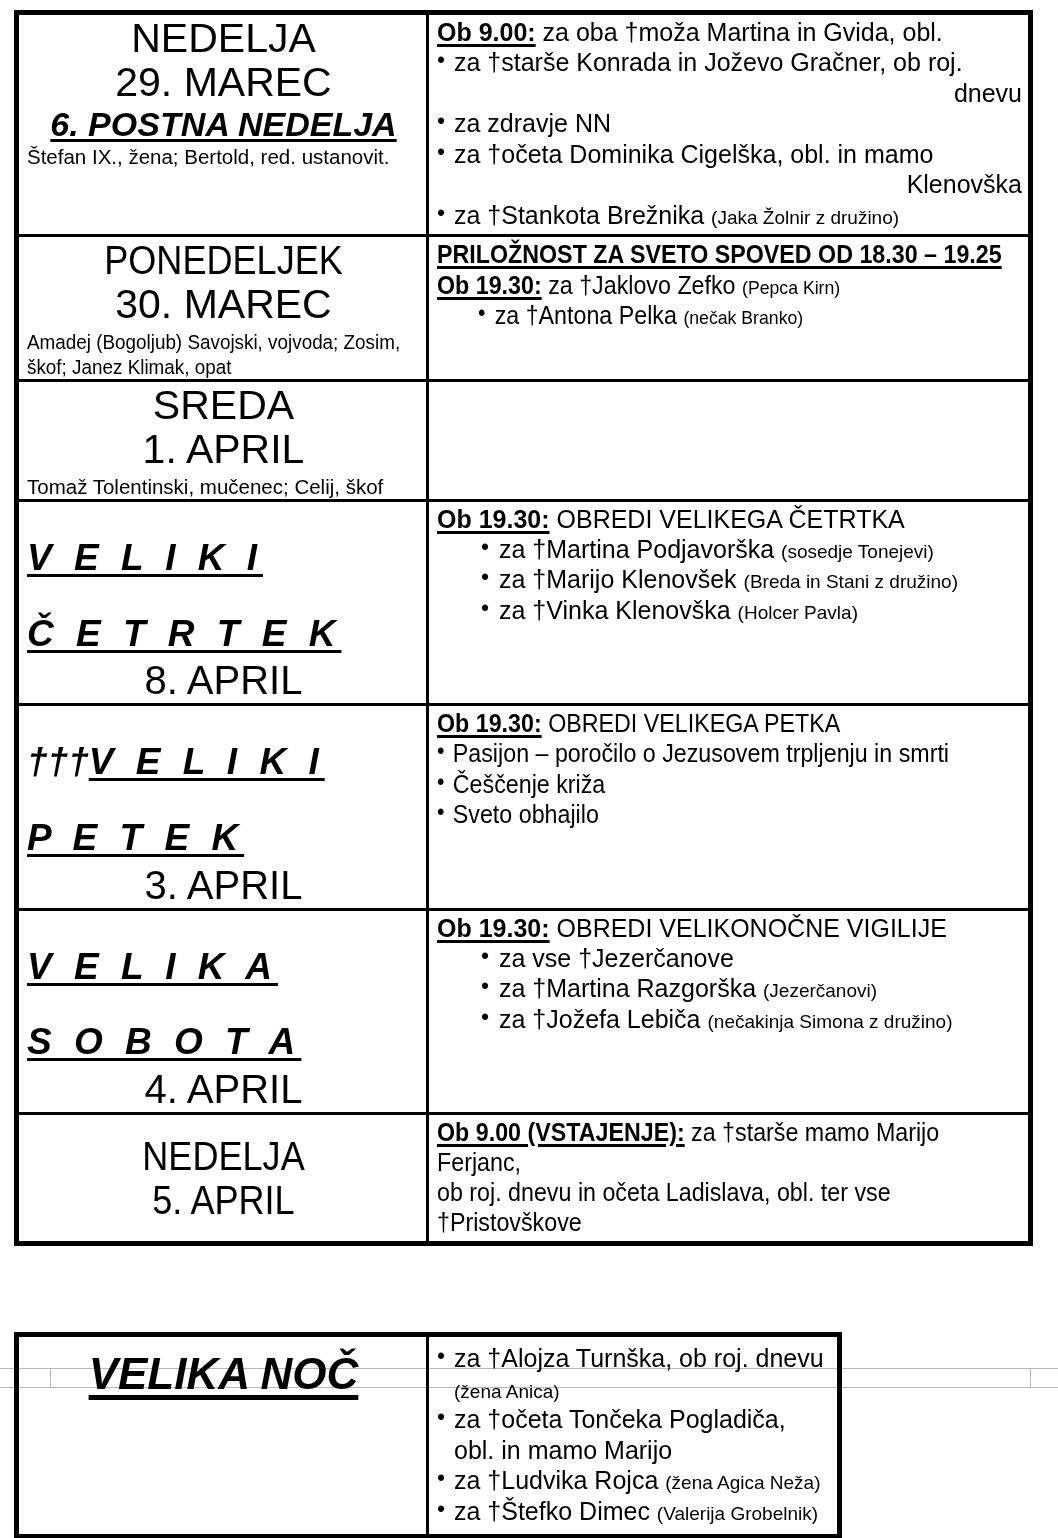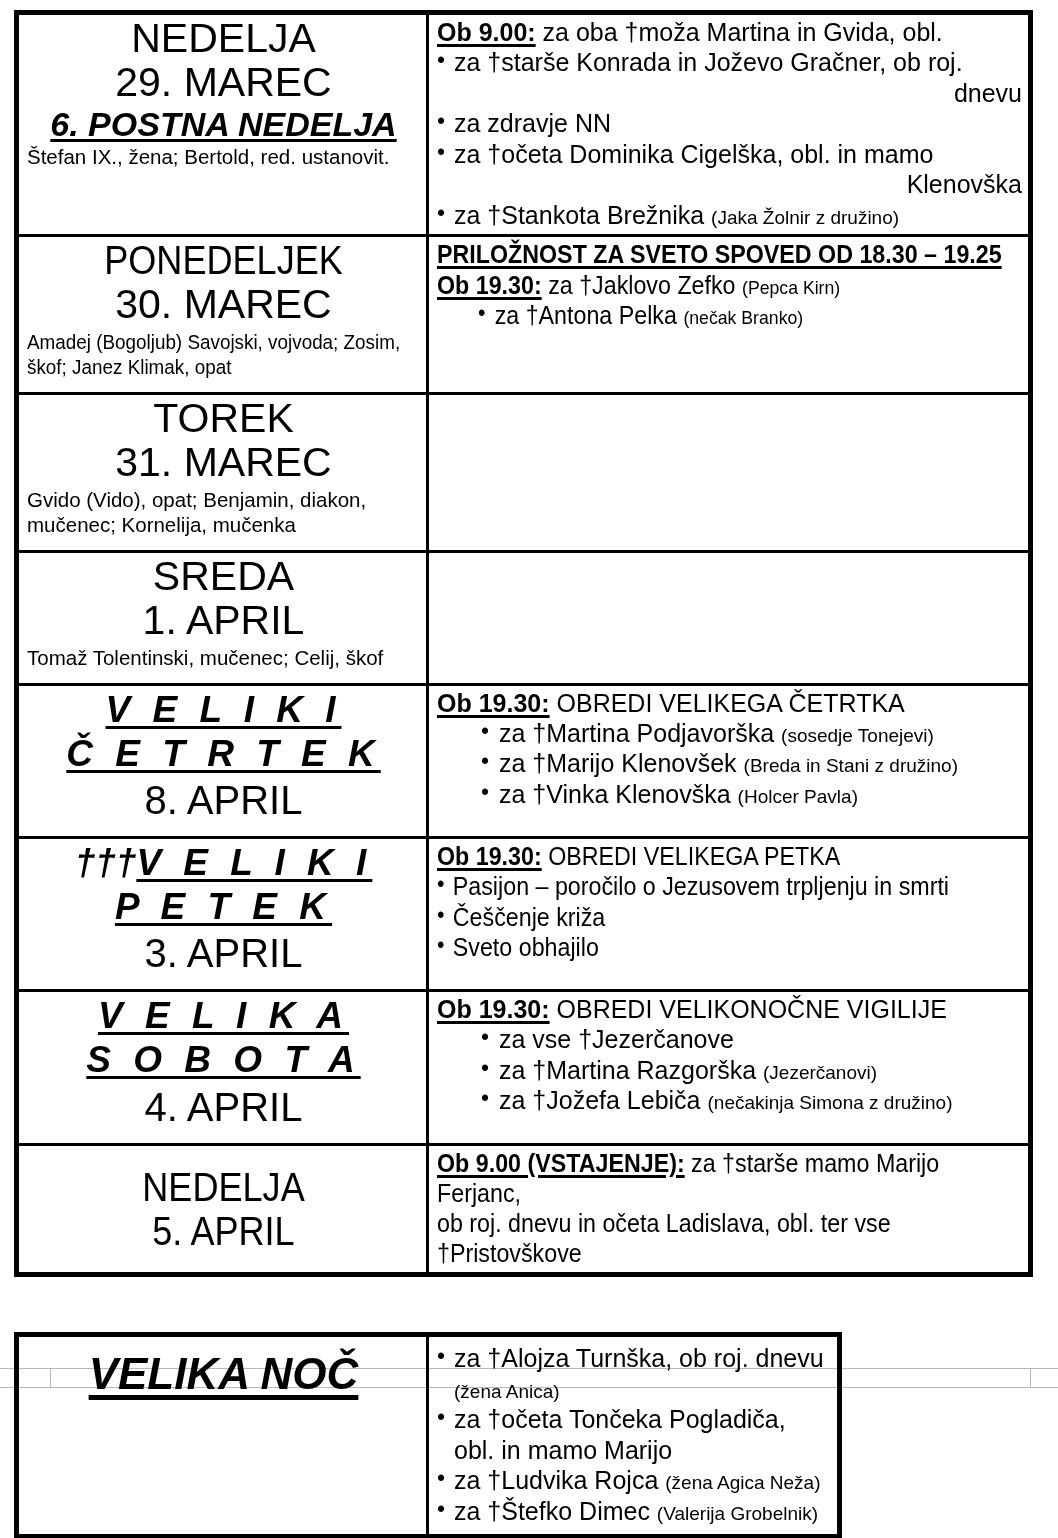--- a/index.html
+++ b/index.html
@@ -33,21 +33,21 @@
     table-layout: fixed;
     border: 5px solid #000;
   }
   .sched-table td {
     border: 3px solid #000;
     vertical-align: top;
     padding: 0;
   }
   td.daycell {
     width: 393px;
-    padding: 2px 6px 13px 8px;
+    padding: 2px 6px 0 8px;
   }
   td.masscell {
     padding: 2px 6px 4px 8px;
   }
 
   
   .dayname {
     text-align: center;
     font-size: 41px;
     line-height: 1.05;
@@ -82,27 +82,27 @@
     margin-top: 1px;
   }
   .saints.cond {
     transform: scaleX(0.92);
     transform-origin: left center;
     width: 108%;
   }
 
   
   .solemn {
-    text-align: center;
     font-size: 37px;
     font-style: italic;
     font-weight: bold;
     letter-spacing: 6px;
     line-height: 1.18;
     white-space: nowrap;
+    margin-top: 32px;
   }
   .solemn .ul {
     text-decoration: underline;
     text-underline-offset: 4px;
     text-decoration-thickness: 3px;
   }
   .solemn .nound {
     text-decoration: none;
     letter-spacing: 0px;
   }
@@ -284,28 +284,20 @@
           </div>
           <ul class="blist indent">
             <li>
               <span>za †Antona Pelka</span>
               <span class="small">(nečak Branko)</span>
             </li>
           </ul>
         </td>
       </tr>
 
-      <tr>
-        <td class="daycell">
-          <div class="dayname">TOREK</div>
-          <div class="daydate">31. MAREC</div>
-          <div class="saints">Gvido (Vido), opat; Benjamin, diakon, mučenec; Kornelija, mučenka</div>
-        </td>
-        <td class="masscell"></td>
-      </tr>
 
       <tr>
         <td class="daycell">
           <div class="dayname">SREDA</div>
           <div class="daydate">1. APRIL</div>
           <div class="saints">Tomaž Tolentinski, mučenec; Celij, škof</div>
         </td>
         <td class="masscell"></td>
       </tr>
 

